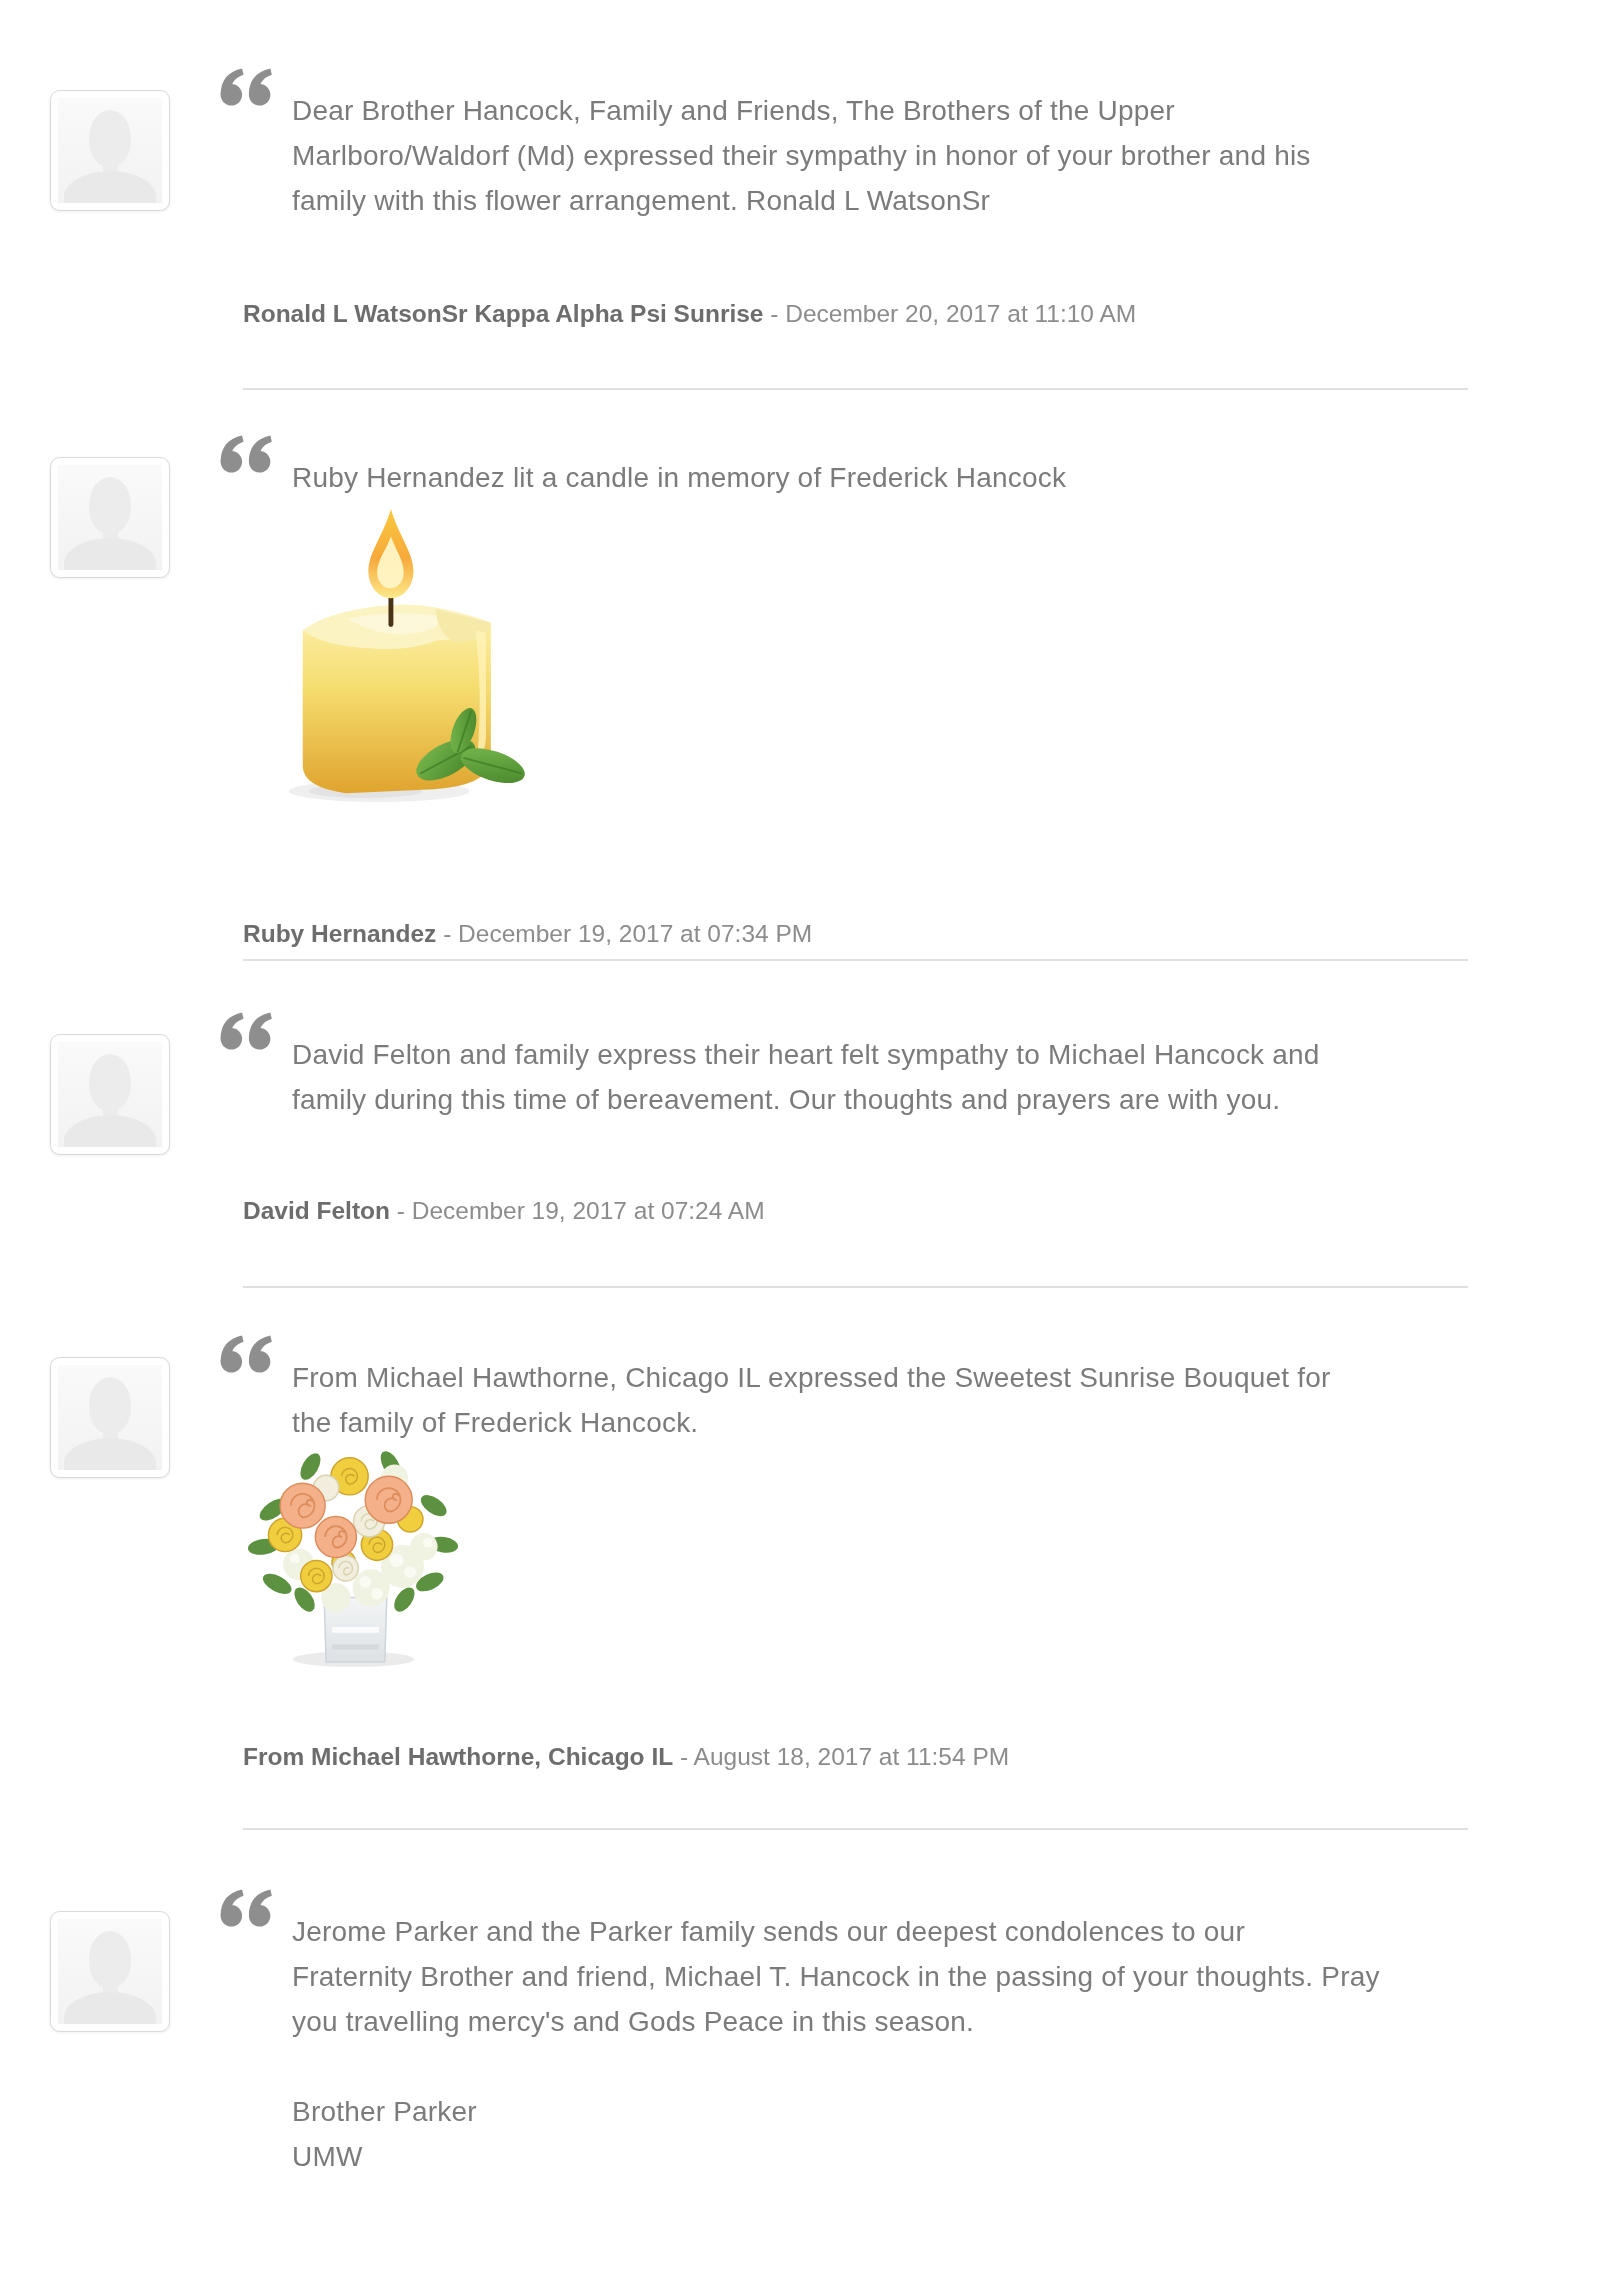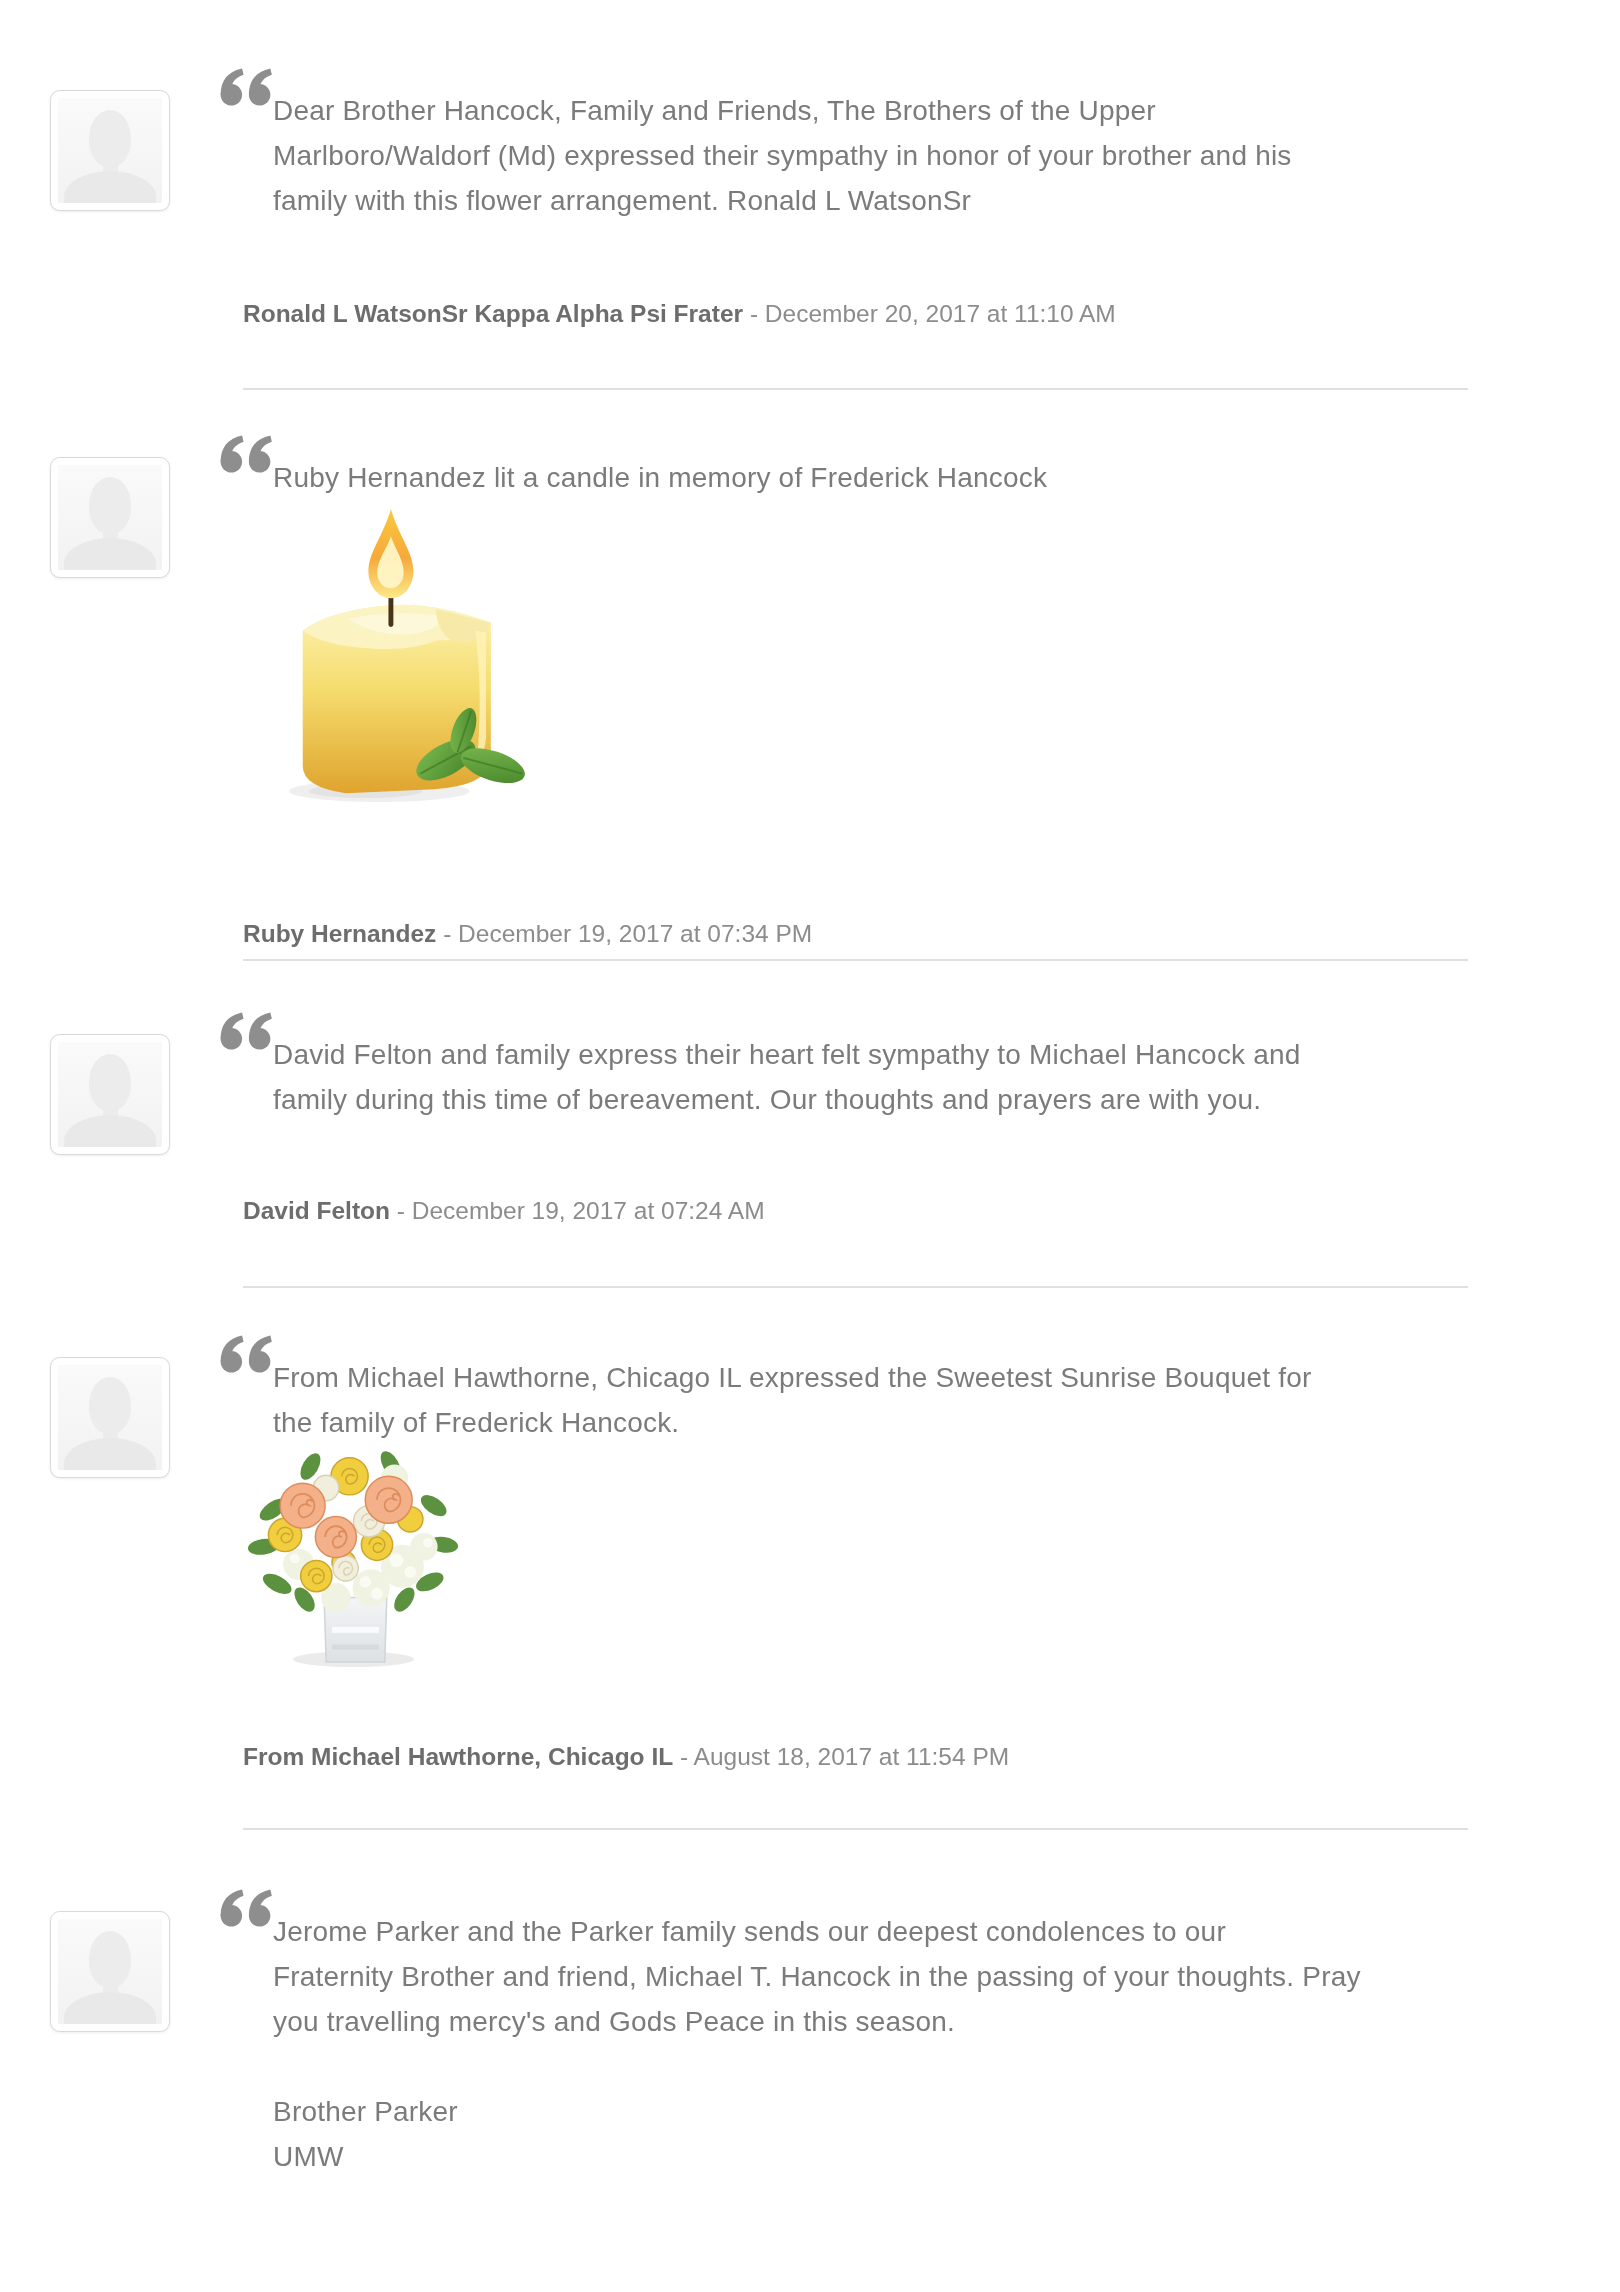--- a/index.html
+++ b/index.html
@@ -38,21 +38,21 @@
   .photo .shoulders {
     position:absolute; left:5.9px; top:73px; width:92px; height:51px;
     background:#e9e9e9; border-radius:50% 50% 0 0;
   }
 
   
   .quote { position:absolute; left:218px; top:-19.6px; width:55px; height:39px; }
 
   
   .msg {
-    position:absolute; left:273px; top:0; width:1304px;
+    position:absolute; left:292px; top:0; width:1304px;
     font-size:28px; line-height:45px; letter-spacing:0.2px;
     color:#7b7b7b; white-space:pre-line;
   }
 
   
   .byline { position:absolute; left:243px; font-size:24.5px; line-height:29px; color:#8c8c8c; }
   .byline .name { font-weight:bold; color:#6d6d6d; }
   .e1 .byline { top:211px; }
   .e2 .byline { top:416px;margin-top:48px; }
   .e3 .byline { top:164px; }
@@ -108,21 +108,21 @@
       <circle cx="13.5" cy="27.5" r="11"></circle>
       <path d="M2.5 27.5 C2.5 12 10.5 3.5 24.5 0.5 L26 7 C17 10 13 16 13.5 23 Z"></path>
       <circle cx="42.5" cy="27.5" r="11"></circle>
       <path d="M31.5 27.5 C31.5 12 39.5 3.5 53.5 0.5 L55 7 C46 10 42 16 42.5 23 Z"></path>
     </g>
   </svg>
   <div class="msg">Dear Brother Hancock, Family and Friends, The Brothers of the Upper
 Marlboro/Waldorf (Md) expressed their sympathy in honor of your brother and his
 family with this flower arrangement. Ronald L WatsonSr</div>
   <div class="byline">
-    <span class="name">Ronald L WatsonSr Kappa Alpha Psi Frater</span>
+    <span class="name">Ronald L WatsonSr Kappa Alpha Psi Sunrise</span>
     <span class="date">- December 20, 2017 at 11:10 AM</span>
   </div>
 </div>
 <div class="sep sep1"></div>
 
 <div class="entry e2">
   <div class="avatar">
     <div class="photo">
       <div class="head"></div>
       <div class="neck"></div>

